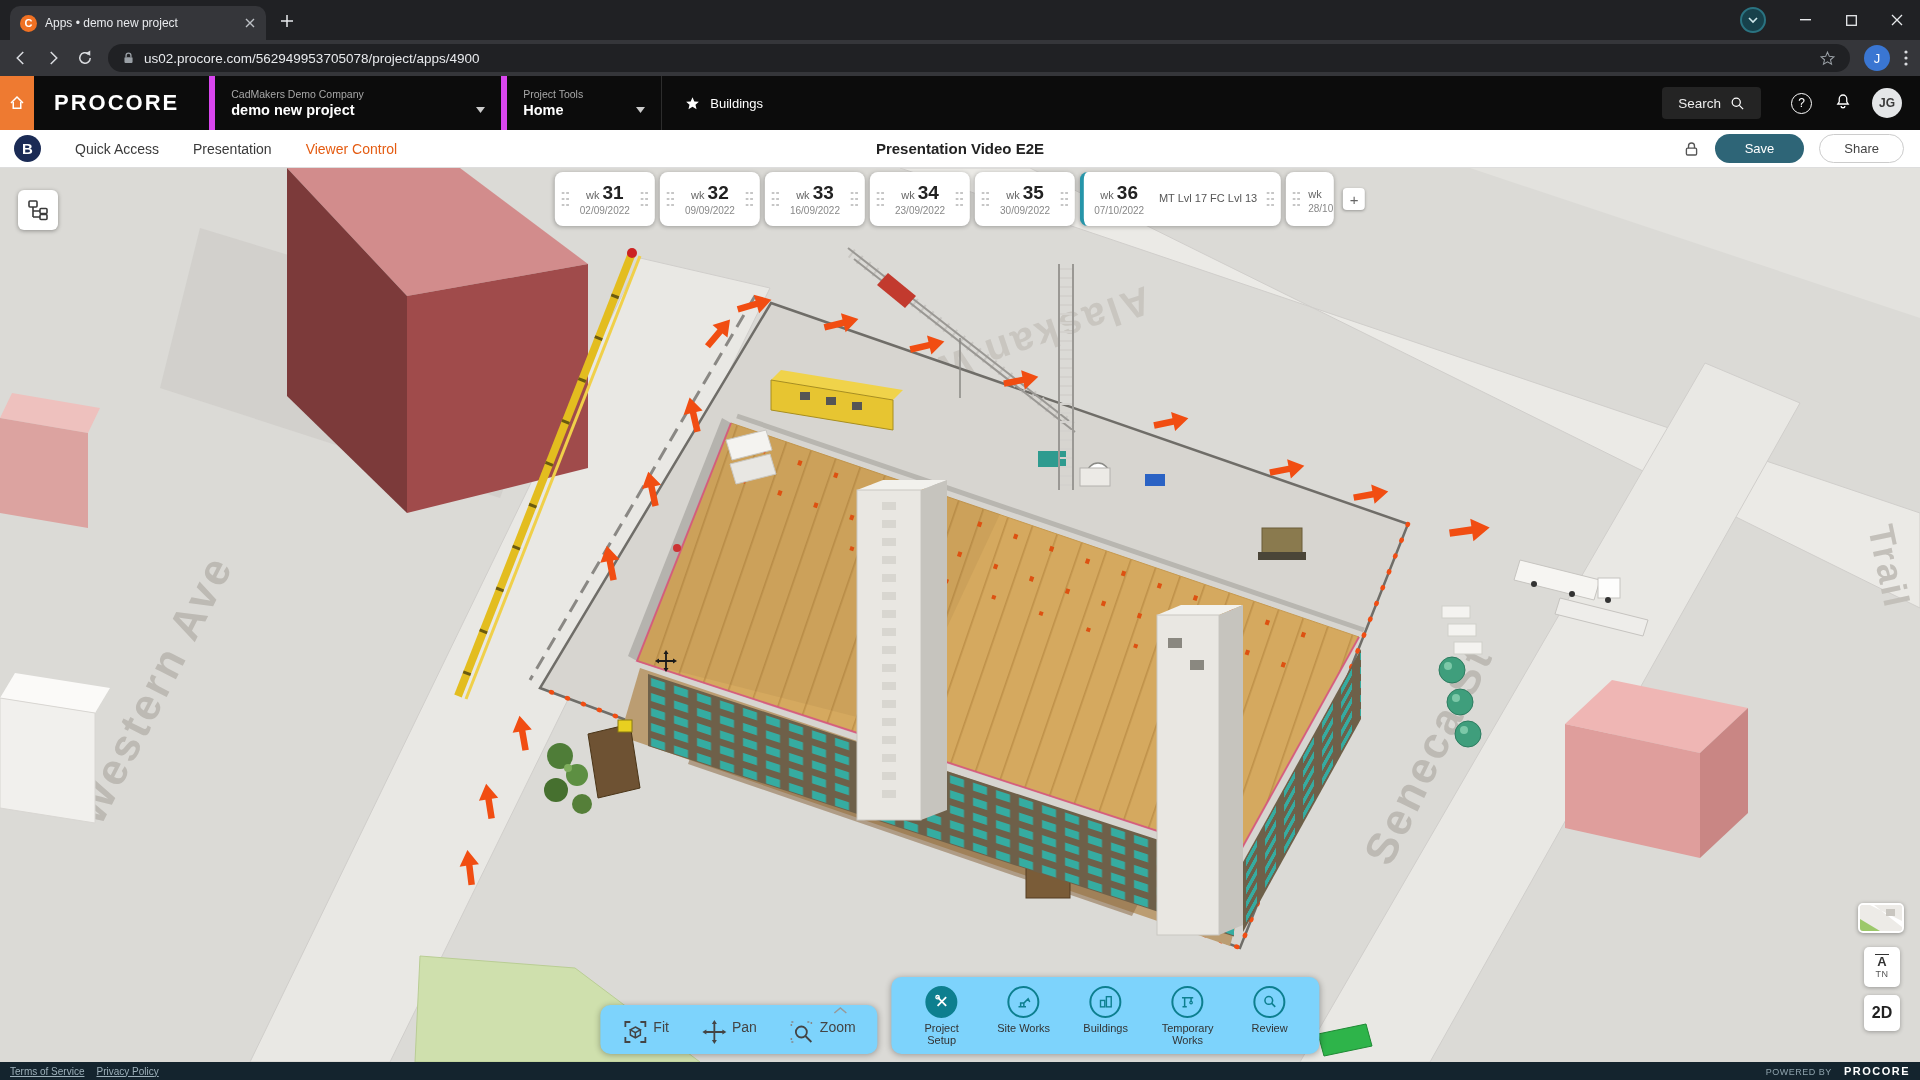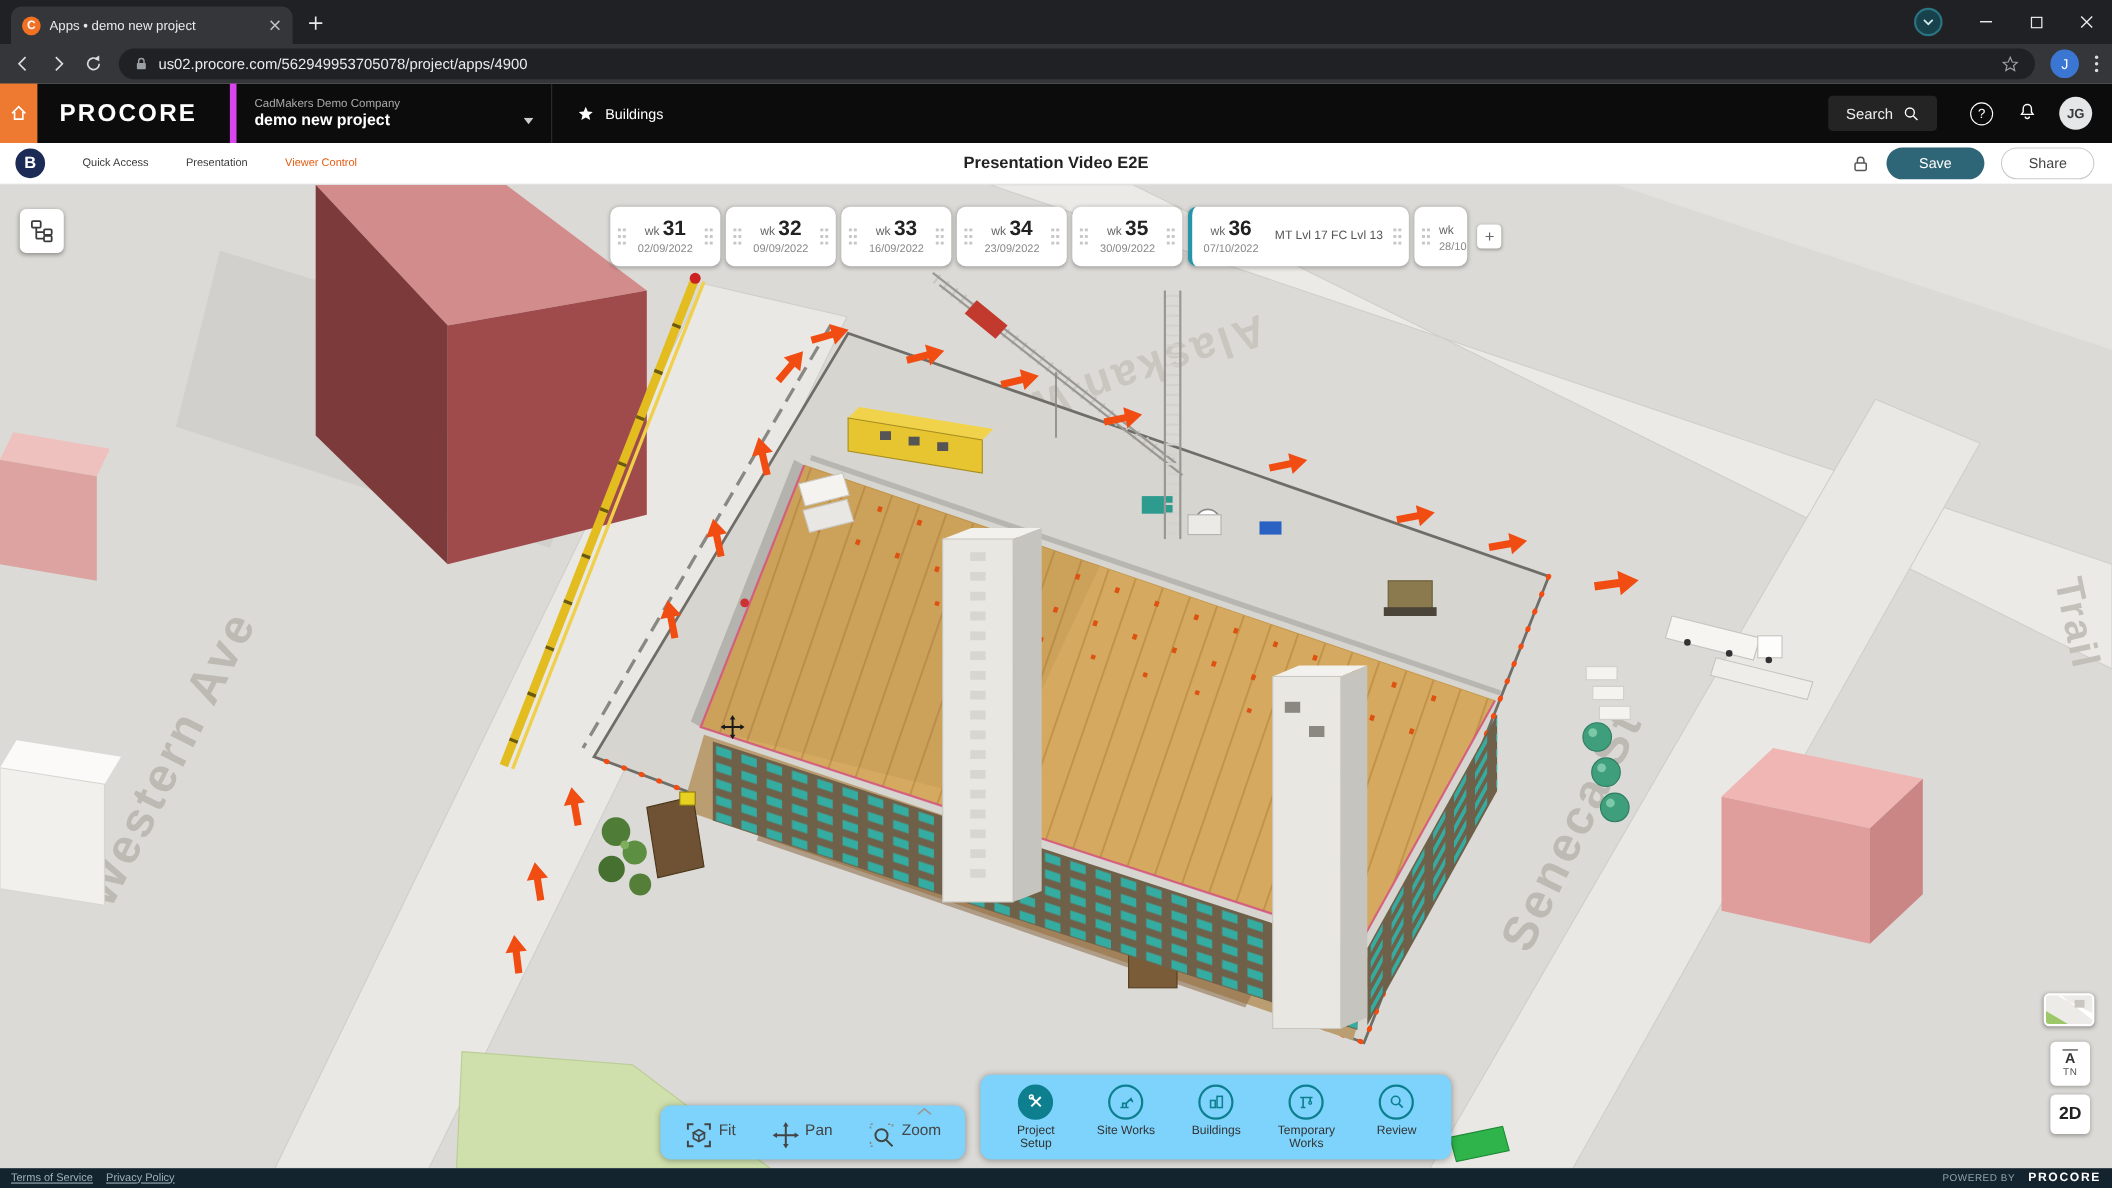--- a/index.html
+++ b/index.html
@@ -34,35 +34,35 @@
   .spacer { flex: 1; }
   .search-btn { display: flex; align-items: center; gap: 9px; background: #242424; border-radius: 4px; height: 32px; padding: 0 16px; font-size: 13.5px; color: #eee; margin-right: 14px; }
   .hdr-apps { width: 178px; border-right: 1px solid #2d2d2d; }
   .round-help { width: 21px; height: 21px; border-radius: 50%; border: 1.5px solid #fff; display: grid; place-items: center; font-size: 12px; margin: 0 12px 0 16px; }
   .bell-wrap { margin: 0 10px; }
   .jg { width: 30px; height: 30px; border-radius: 50%; background: #e4e6e8; color: #3a3a3a; font-weight: bold; font-size: 12px; display: grid; place-items: center; margin: 0 18px 0 10px; }
 
   
   .subnav { position: absolute; top: 130px; left: 0; right: 0; height: 38px; background: #fff; border-bottom: 1px solid #ddd; display: flex; align-items: center; z-index: 5; }
   .bl-logo { width: 27px; height: 27px; border-radius: 50%; background: #1b2b55; color: #fff; font-weight: bold; font-size: 15px; display: grid; place-items: center; margin-left: 14px; flex-shrink: 0; }
-  .subnav-item { margin-left: 34px; font-size: 10px; color: #3a3a3a; cursor: pointer; }
+  .subnav-item { margin-left: 34px; font-size: 14px; color: #3a3a3a; cursor: pointer; }
   .subnav-item.active { color: #e45c12; }
   .subnav-title { position: absolute; left: 50%; transform: translateX(-50%); font-weight: bold; font-size: 15px; color: #222; }
   .subnav-right { margin-left: auto; display: flex; align-items: center; gap: 15px; padding-right: 16px; }
   .save-btn { background: #2e6577; color: #fff; border: none; border-radius: 16px; padding: 7px 30px; font-size: 13px; }
   .share-btn { background: #fff; color: #444; border: 1px solid #ccc; border-radius: 16px; padding: 6px 24px; font-size: 13px; }
 
   
   .canvas { position: absolute; top: 168px; left: 0; right: 0; bottom: 18px; overflow: hidden; }
   .scene { position: absolute; inset: 0; width: 100%; height: 100%; }
 
   .tree-btn { position: absolute; top: 22px; left: 18px; width: 40px; height: 40px; background: #fff; border-radius: 6px; box-shadow: 0 1px 4px rgba(0,0,0,.35); display: grid; place-items: center; border: none; }
 
   
-  .timeline { position: absolute; top: 20px; left: 50%; transform: translateX(-50%); display: flex; align-items: center; gap: 5px; }
+  .timeline { position: absolute; top: 4px; left: 50%; transform: translateX(-50%); display: flex; align-items: center; gap: 5px; }
   .week-chip { background: #fff; border-radius: 8px; box-shadow: 0 1px 4px rgba(0,0,0,.28); height: 54px; display: flex; align-items: center; padding: 0 3px; }
   .dots { width: 9px; height: 18px; margin: 0 3px; background-image: radial-gradient(circle, #c6c6c6 1.3px, transparent 1.5px); background-size: 4.5px 6px; flex-shrink: 0; }
   .wk-body { text-align: center; padding: 0 7px; }
   .wk-pre { font-size: 11px; color: #666; margin-right: 3px; }
   .wk-num { font-size: 19px; font-weight: bold; color: #222; }
   .wk-date { font-size: 10px; color: #888; margin-top: 1px; }
   .week-chip.active { border-left: 4px solid #2695a9; }
   .wk-note { font-size: 11px; color: #555; width: 112px; padding: 0 6px; line-height: 1.25; text-align: right; }
   .clip-chip { width: 48px; overflow: hidden; flex-shrink: 0; }
   .clip-chip .wk-body { text-align: left; padding: 0 4px; white-space: nowrap; }
@@ -176,20 +176,29 @@
   <div class="hdr-sect hdr-company">
     <span class="hdr-label">CadMakers Demo Company</span>
     <span class="hdr-value">
       <span>demo new project</span>
       <svg width="9" height="6" viewBox="0 0 9 6">
           <polygon points="0,0 9,0 4.5,6" fill="#ccc"></polygon>
         </svg>
     </span>
   </div>
 
+  <div class="hdr-sect hdr-tools">
+    <span class="hdr-label">Project Tools</span>
+    <span class="hdr-value">
+      <span>Home</span>
+      <svg width="9" height="6" viewBox="0 0 9 6">
+          <polygon points="0,0 9,0 4.5,6" fill="#ccc"></polygon>
+        </svg>
+    </span>
+  </div>
 
   <div class="fav-sect">
     <svg width="17" height="17" viewBox="0 0 24 24">
         <path d="M12,3 L14.6,9 L21,9.6 L16.2,13.8 L17.7,20 L12,16.7 L6.3,20 L7.8,13.8 L3,9.6 L9.4,9 Z" fill="#fff"></path>
       </svg>
     <span>Buildings</span>
   </div>
 
   <span class="spacer"></span>
 

